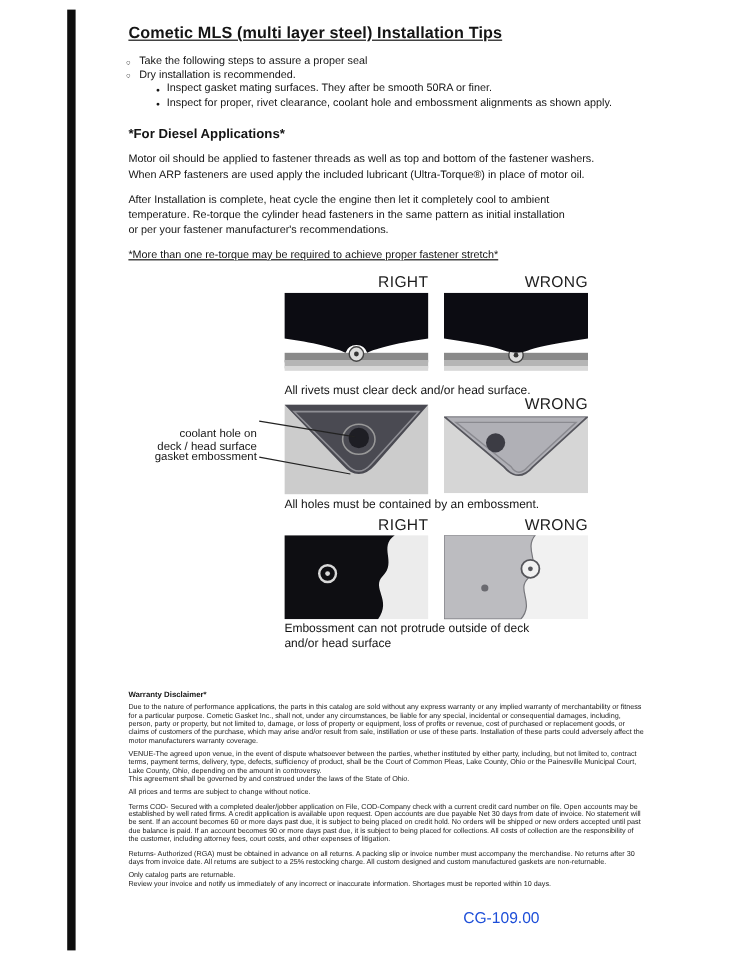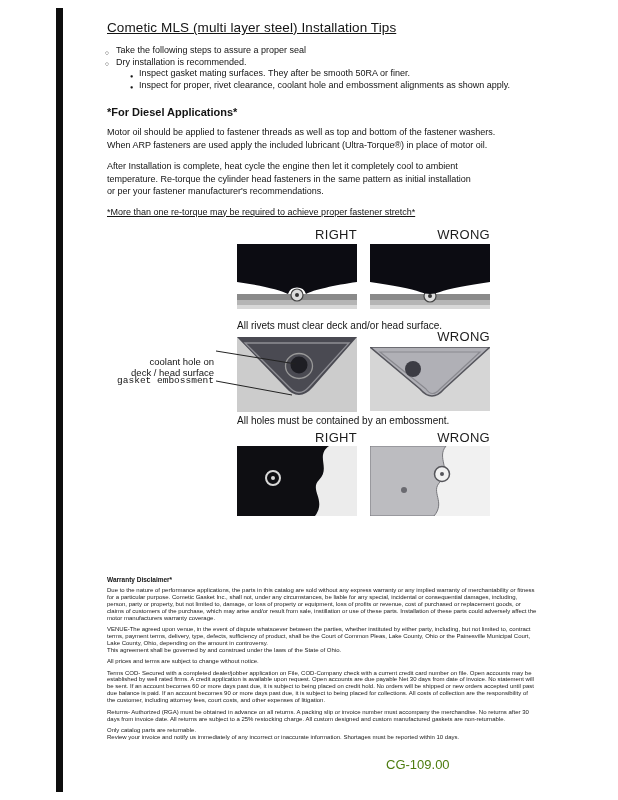--- a/index.html
+++ b/index.html
@@ -2,21 +2,21 @@
 <html><head>
 <meta charset="utf-8">
 <style>
   * { margin:0; padding:0; box-sizing:border-box; }
   html,body { background:#ffffff; }
   body { font-family:"Liberation Sans", sans-serif; color:#141414; }
   .page { position:relative; width:618px; height:800px; background:#fff; overflow:hidden; margin:0 auto; }
   .left-bar { position:absolute; left:56px; top:8px; width:7px; height:784px; background:#0e0e0e; }
 
   .content { position:absolute; left:107px; top:20px; width:482px; }
-  h1.title { font-size:13.5px; font-weight:normal; text-decoration:underline; margin-bottom:10px; letter-spacing:.1px; }
+  h1.title { font-size:13.5px; font-weight:bold; text-decoration:underline; margin-bottom:10px; letter-spacing:.1px; }
   ul.tips { list-style:none; font-size:9px; line-height:11.5px; }
   ul.tips li { position:relative; padding-left:9px; }
   ul.tips li::before { content:"○"; position:absolute; left:-2px; top:1.5px; font-size:6.5px; }
   ul.tips li.sub { margin-left:23px; }
   ul.tips li.sub::before { content:"●"; font-size:5.5px; left:0; top:2.5px; }
   .diesel-heading { font-size:11px; font-weight:bold; margin:15px 0 8px; }
   .para { font-size:9px; line-height:12.5px; white-space:pre-line; margin-bottom:9px; }
   .note { font-size:9px; margin-top:7px;text-decoration:underline; }
 
   .diagram { position:absolute; left:0; top:225px; width:618px; height:330px; }
@@ -29,34 +29,34 @@
   #r1-right-label { left:237px; top:2px; }
   #r1-wrong-label { left:370px; top:2px; }
   #p-r1-right { left:237px; top:19px; }
   #p-r1-wrong { left:370px; top:19px; }
   #cap1 { left:237px; top:95px; width:280px; }
 
   #r2-wrong-label { left:370px; top:104px; }
   #p-r2-right { left:237px; top:112px; }
   #p-r2-wrong { left:370px; top:122px; }
   #callout-coolant { left:86px; top:132px; width:128px; }
-  #callout-emboss { left:86px; top:151px; width:128px;font-family:Liberation Mono, monospace; }
+  #callout-emboss { left:86px; top:151px; width:128px; }
   #cap2 { left:237px; top:190px; width:280px; }
 
   #r3-right-label { left:237px; top:205px; }
   #r3-wrong-label { left:370px; top:205px; }
   #p-r3-right { left:237px; top:221px; }
   #p-r3-wrong { left:370px; top:221px; }
   #cap3 { left:237px; top:294px; width:280px; }
 
   .warranty { position:absolute; left:107px; top:576px; width:430px; }
   .warranty h2 { font-size:6.5px; font-weight:bold; margin-bottom:4px; }
   .warranty p { font-size:6px; line-height:6.9px; margin-bottom:4.5px; white-space:pre-line; color:#1a1a1a; }
 
-  .footer-code { position:absolute; left:386px; top:757px; font-size:13px; color:#4d7c0f; }
+  .footer-code { position:absolute; left:386px; top:757px; font-size:13px; color:#1d4ed8; }
 </style>
 </head>
 <body>
 
 <div class="page">
   <div class="left-bar"></div>
 
   <div class="content">
     <h1 class="title">Cometic MLS (multi layer steel) Installation Tips</h1>
 
@@ -147,20 +147,22 @@
     </div>
     <div class="panel" id="p-r3-wrong">
       <svg viewBox="0 0 120 70" width="120" height="70">
         <rect width="120" height="70" fill="#f1f1f1"></rect>
         <path d="M0,0 H76 C66,12 82,24 70,36 C60,46 76,56 64,70 H0 Z" fill="#bcbcc0" stroke="#77777c" stroke-width="1"></path>
         <circle cx="72" cy="28" r="7.5" fill="#f1f1f1" stroke="#55555a" stroke-width="1.5"></circle>
         <circle cx="72" cy="28" r="2" fill="#55555a"></circle>
         <circle cx="34" cy="44" r="3" fill="#6a6a70"></circle>
       </svg>
     </div>
+    <div class="caption" id="cap3">Embossment can not protrude outside of deck
+and/or head surface</div>
   </div>
 
   <div class="warranty">
     <h2>Warranty Disclaimer*</h2>
     <p>Due to the nature of performance applications, the parts in this catalog are sold without any express warranty or any implied warranty of merchantability or fitness for a particular purpose.  Cometic Gasket Inc., shall not, under any circumstances, be liable for any special, incidental or consequential damages, including, person, party or property, but not limited to, damage, or loss of property or equipment, loss of profits or revenue, cost of purchased or replacement goods, or claims of customers of the purchase, which may arise and/or result from sale, instillation or use of these parts.  Installation of these parts could adversely affect the motor manufacturers warranty coverage.</p>
     <p>VENUE-The agreed upon venue, in the event of dispute whatsoever between the parties, whether instituted by either party, including, but not limited to, contract terms, payment terms, delivery, type, defects, sufficiency of product, shall be the Court of Common Pleas, Lake County, Ohio or the Painesville Municipal Court, Lake County, Ohio, depending on the amount in controversy.
 This agreement shall be governed by and construed under the laws of the State of Ohio.</p>
     <p>All prices and terms are subject to change without notice.</p>
     <p>Terms COD- Secured with a completed dealer/jobber application on File, COD-Company check with a current credit card number on file.  Open accounts may be established by well rated firms.  A credit application is available upon request.  Open accounts are due payable Net 30 days from date of invoice.  No statement will be sent.  If an account becomes 60 or more days past due, it is subject to being placed on credit hold.  No orders will be shipped or new orders accepted until past due balance is paid.  If an account becomes 90 or more days past due, it is subject to being placed for collections.  All costs of collection are the responsibility of the customer, including attorney fees, court costs, and other expenses of litigation.</p>
     <p>Returns- Authorized (RGA) must be obtained in advance on all returns.  A packing slip or invoice number must accompany the merchandise.  No returns after 30 days from invoice date.  All returns are subject to a 25% restocking charge.  All custom designed and custom manufactured gaskets are non-returnable.</p>

